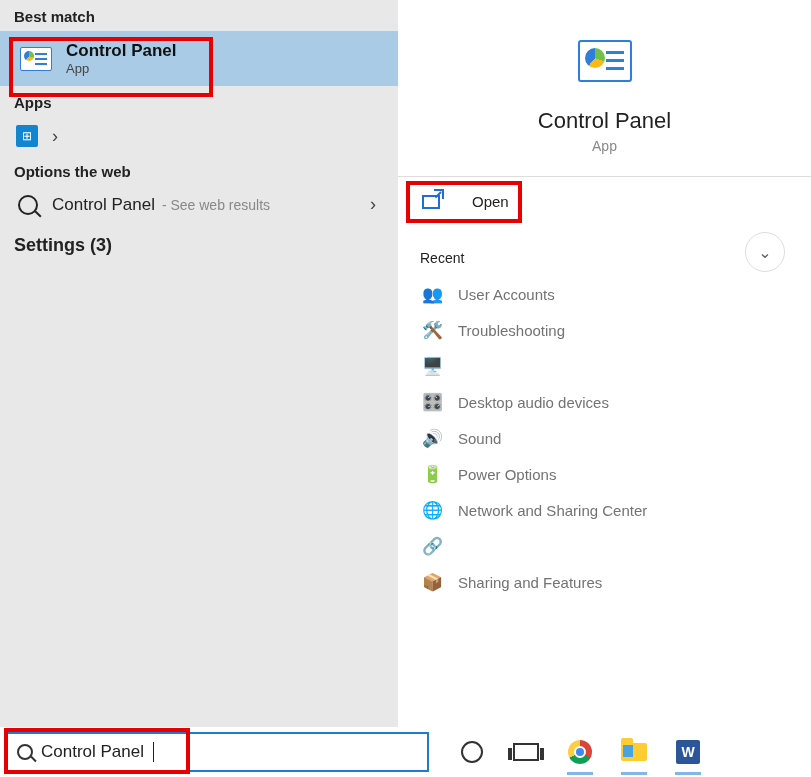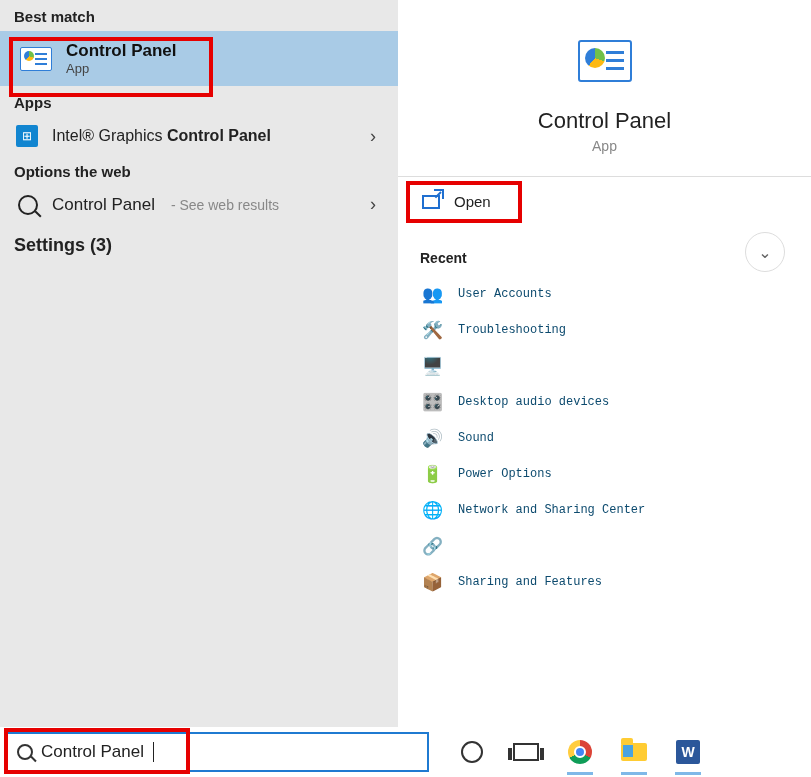--- a/index.html
+++ b/index.html
@@ -22,45 +22,45 @@
     .apps-item, .web-item {
       display: flex; align-items: center; padding: 8px 14px 8px 16px; gap: 14px; cursor: default;
     }
     .apps-item .ig-icon { width: 22px; height: 22px; background: #1185d0; color: #fff; display: flex; align-items: center; justify-content: center; font-size: 12px; border-radius: 2px; }
     .apps-item .txt { flex: 1; font-size: 16px; color: #222; }
     .apps-item .txt b { font-weight: 700; }
     .chev { font-size: 18px; color: #444; padding-right: 8px; }
     .web-item .search-glyph { width: 20px; height: 20px; border: 2px solid #222; border-radius: 50%; position: relative; margin-left: 2px; }
     .web-item .search-glyph::after { content: ""; position: absolute; width: 8px; height: 2px; background: #222; right: -6px; bottom: -2px; transform: rotate(45deg); }
     .web-item .txt { flex: 1; font-size: 17px; color: #222; }
-    .web-item .hint { color: #888; font-size: 14px; margin-left: 12px; }
+    .web-item .hint { color: #888; font-size: 14px; margin-left: 3px; }
     .settings-label { font-size: 18px; font-weight: 600; padding: 12px 14px; color: #222; }
 
     .right-header { display: flex; flex-direction: column; align-items: center; border-bottom: 1px solid #ddd; padding-bottom: 22px; }
     .cp-icon-big { width: 54px; height: 42px; background: #fff; border: 2px solid #2f7ed8; border-radius: 3px; position: relative; margin-bottom: 26px; }
     .cp-icon-big::before { content: ""; position: absolute; left: 5px; top: 6px; width: 20px; height: 20px; border-radius: 50%; background: conic-gradient(#70c049 0 110deg, #fdb913 110deg 220deg, #2f7ed8 220deg 360deg); }
     .cp-icon-big::after { content: ""; position: absolute; right: 6px; top: 9px; width: 18px; height: 3px; background: #2f7ed8; box-shadow: 0 8px 0 #2f7ed8, 0 16px 0 #2f7ed8; }
     .right-title { font-size: 22px; color: #222; text-align: center; }
     .right-sub { font-size: 14px; color: #888; margin-top: 4px; }
 
     .actions-row { position: relative; padding: 10px 20px 10px 20px; }
-    .open-action { display: flex; align-items: center; gap: 14px; padding: 6px 4px; width: fit-content; }
+    .open-action { display: flex; align-items: center; gap: 32px; padding: 6px 4px; width: fit-content; }
     .open-icon { width: 18px; height: 14px; border: 2px solid #1f6fd0; position: relative; }
     .open-icon::before { content: ""; position: absolute; right: -6px; top: -8px; width: 8px; height: 8px; border-top: 2px solid #1f6fd0; border-right: 2px solid #1f6fd0; }
     .open-icon::after { content: ""; position: absolute; right: -3px; top: -6px; width: 8px; height: 2px; background: #1f6fd0; transform: rotate(-45deg); transform-origin: right; }
     .open-label { font-size: 15px; color: #222; }
     .red-box2 { position: absolute; left: 8px; top: 4px; width: 116px; height: 42px; border: 4px solid #e60000; pointer-events: none; }
     .expand-btn { position: absolute; right: 26px; top: 55px; width: 40px; height: 40px; border: 1px solid #ddd; border-radius: 50%; display: flex; align-items: center; justify-content: center; background: #fff; cursor: default; }
     .expand-btn .chv { font-size: 16px; color: #666; }
 
     .recent-area { padding: 8px 20px 0 20px; overflow: hidden; }
-    .recent-label { font-size: 14px; font-weight: 700; color: #222; margin: 16px 0 10px 2px; }
+    .recent-label { font-size: 14px; font-weight: 400; color: #222; margin: 16px 0 10px 2px; }
     .recent-item { display: flex; align-items: center; gap: 14px; padding: 7px 4px; cursor: default; }
     .ri-icon { width: 22px; height: 22px; display: flex; align-items: center; justify-content: center; font-size: 17px; }
-    .ri-label { font-size: 12px; color: #0c4a6e; font-family: Liberation Mono, monospace; }
+    .ri-label { font-size: 15px; color: #737373; }
 
     .taskbar { height: 50px; display: flex; align-items: center; background: #fff; }
     .search-box { width: 424px; height: 40px; margin: 0 0 0 5px; border: 2px solid #1f7ad1; display: flex; align-items: center; gap: 8px; padding: 0 10px; position: relative; background: #fff; }
     .sb-icon { width: 16px; height: 16px; border: 2px solid #333; border-radius: 50%; position: relative; }
     .sb-icon::after { content: ""; position: absolute; width: 7px; height: 2px; background: #333; right: -6px; bottom: -2px; transform: rotate(45deg); }
     .sb-text { font-size: 17px; color: #222; }
     .sb-cursor { display:inline-block; width:1px; height:20px; background:#222; margin-left:1px; vertical-align:middle; }
     .red-box3 { position: absolute; left: -3px; top: -6px; width: 186px; height: 46px; border: 4px solid #e60000; pointer-events: none; }
     .tb-icons { display: flex; align-items: center; gap: 24px; padding-left: 28px; }
     .tb-item { width: 30px; height: 30px; display: flex; align-items: center; justify-content: center; font-size: 20px; position: relative; cursor: default; }
@@ -86,21 +86,20 @@
       <span class="cp-icon-small"></span>
       <div class="bm-labels">
         <span class="bm-title">Control Panel</span>
         <span class="bm-sub">App</span>
       </div>
     </div>
 
     <div class="section-label">Apps</div>
     <div class="apps-item">
       <span class="ig-icon">⊞</span>
-      <span class="txt"><span>Intel® Graphics </span><b>Control Panel</b></span>
       <span class="chev">›</span>
     </div>
 
     <div class="section-label">Options the web</div>
     <div class="web-item">
       <span class="search-glyph"></span>
       <span class="txt"><span>Control Panel</span><span class="hint"> - See web results</span></span>
       <span class="chev">›</span>
     </div>
 

